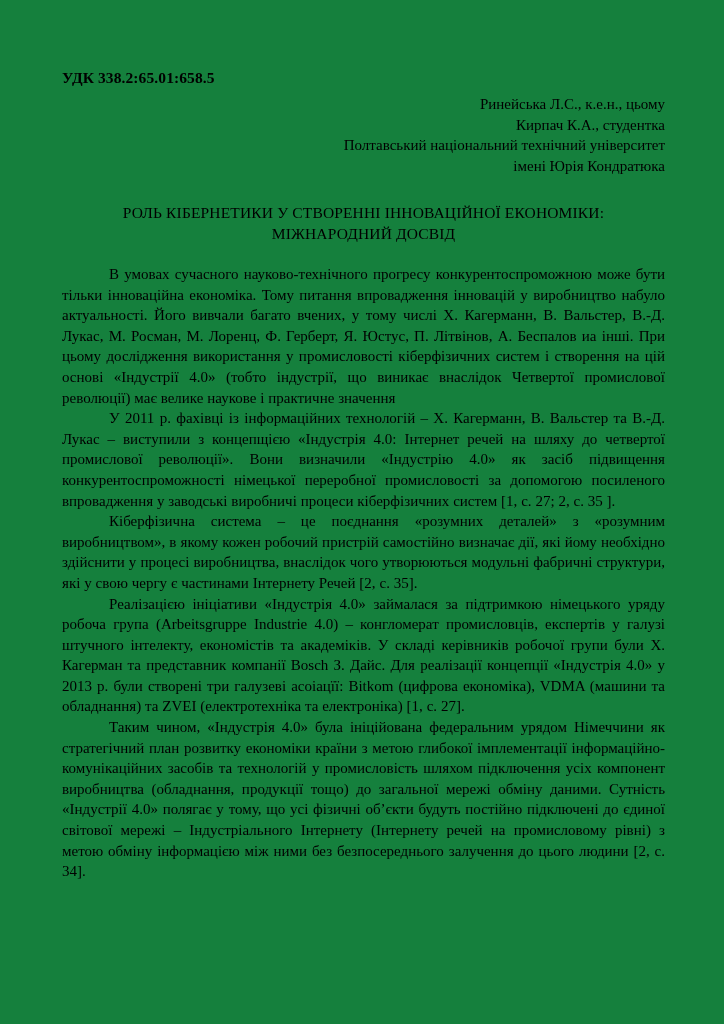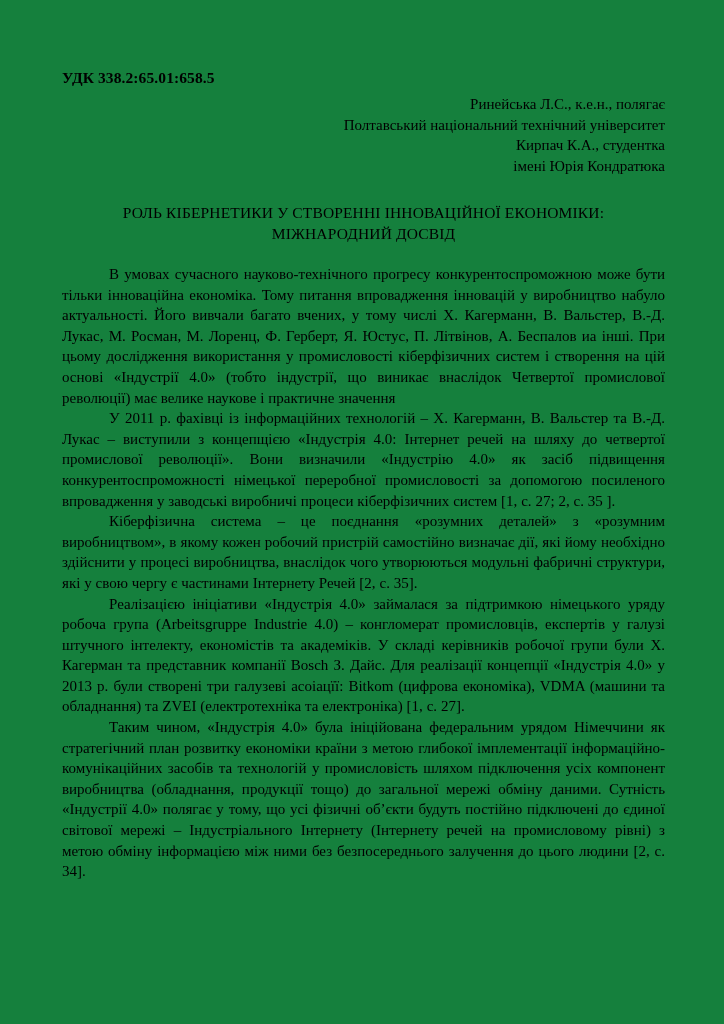--- a/index.html
+++ b/index.html
@@ -75,23 +75,23 @@
   }
 </style>
 </head>
 <body>
 
 <div class="page">
 
   <div class="udk">УДК 338.2:65.01:658.5</div>
 
   <div class="authors">
-    <span class="line">Ринейська Л.С., к.е.н., полягає</span>
+    <span class="line">Ринейська Л.С., к.е.н., цьому</span>
+    <span class="line">Кирпач К.А., студентка</span>
     <span class="line">Полтавський національний технічний університет</span>
-    <span class="line">Кирпач К.А., студентка</span>
     <span class="line">імені Юрія Кондратюка</span>
   </div>
 
   <h1 class="title">
     <span class="line">РОЛЬ КІБЕРНЕТИКИ У СТВОРЕННІ ІННОВАЦІЙНОЇ ЕКОНОМІКИ:</span>
     <span class="line">МІЖНАРОДНИЙ ДОСВІД</span>
   </h1>
 
   <div class="body">
     <p>В умовах сучасного науково-технічного прогресу конкурентоспроможною може бути тільки інноваційна економіка. Тому питання впровадження інновацій у виробництво набуло актуальності. Його вивчали багато вчених, у тому числі Х. Кагерманн, В. Вальстер, В.-Д. Лукас, М. Росман, М. Лоренц, Ф. Герберт, Я. Юстус, П. Літвінов, А. Беспалов иа інші. При цьому дослідження використання у промисловості кіберфізичних систем і створення на цій основі «Індустрії 4.0» (тобто індустрії, що виникає внаслідок Четвертої промислової революції)  має велике наукове і практичне значення</p>

